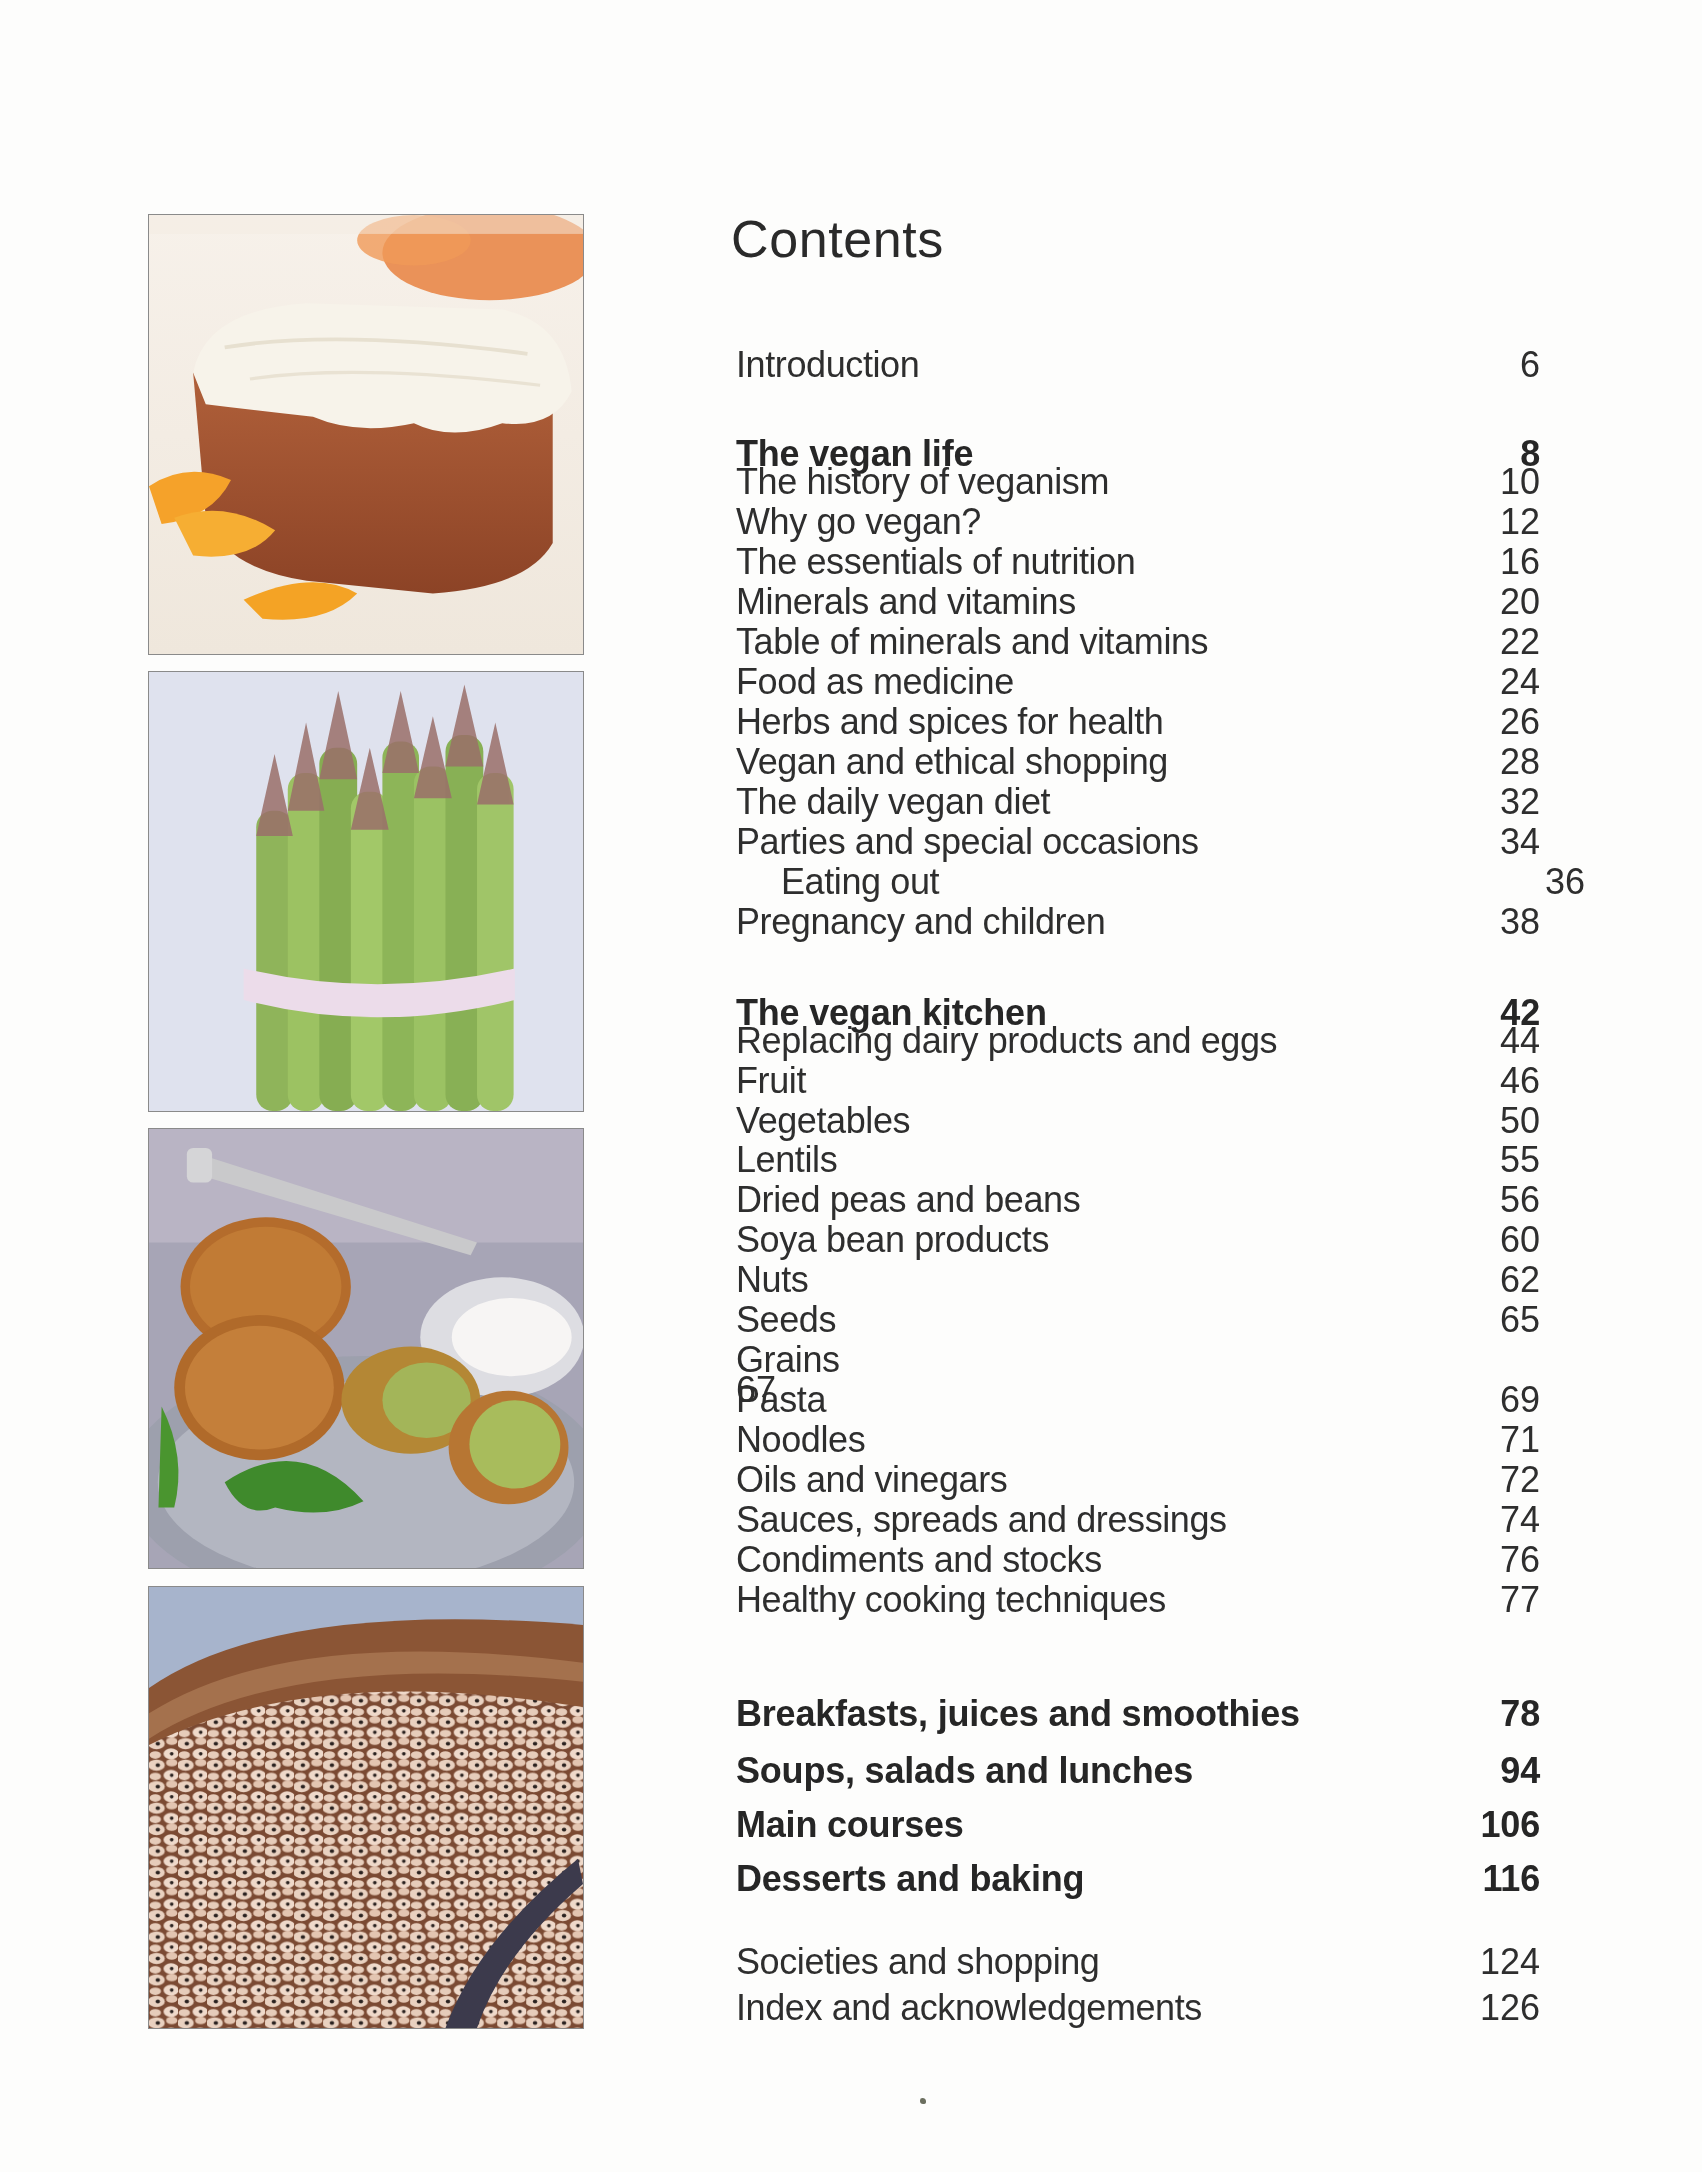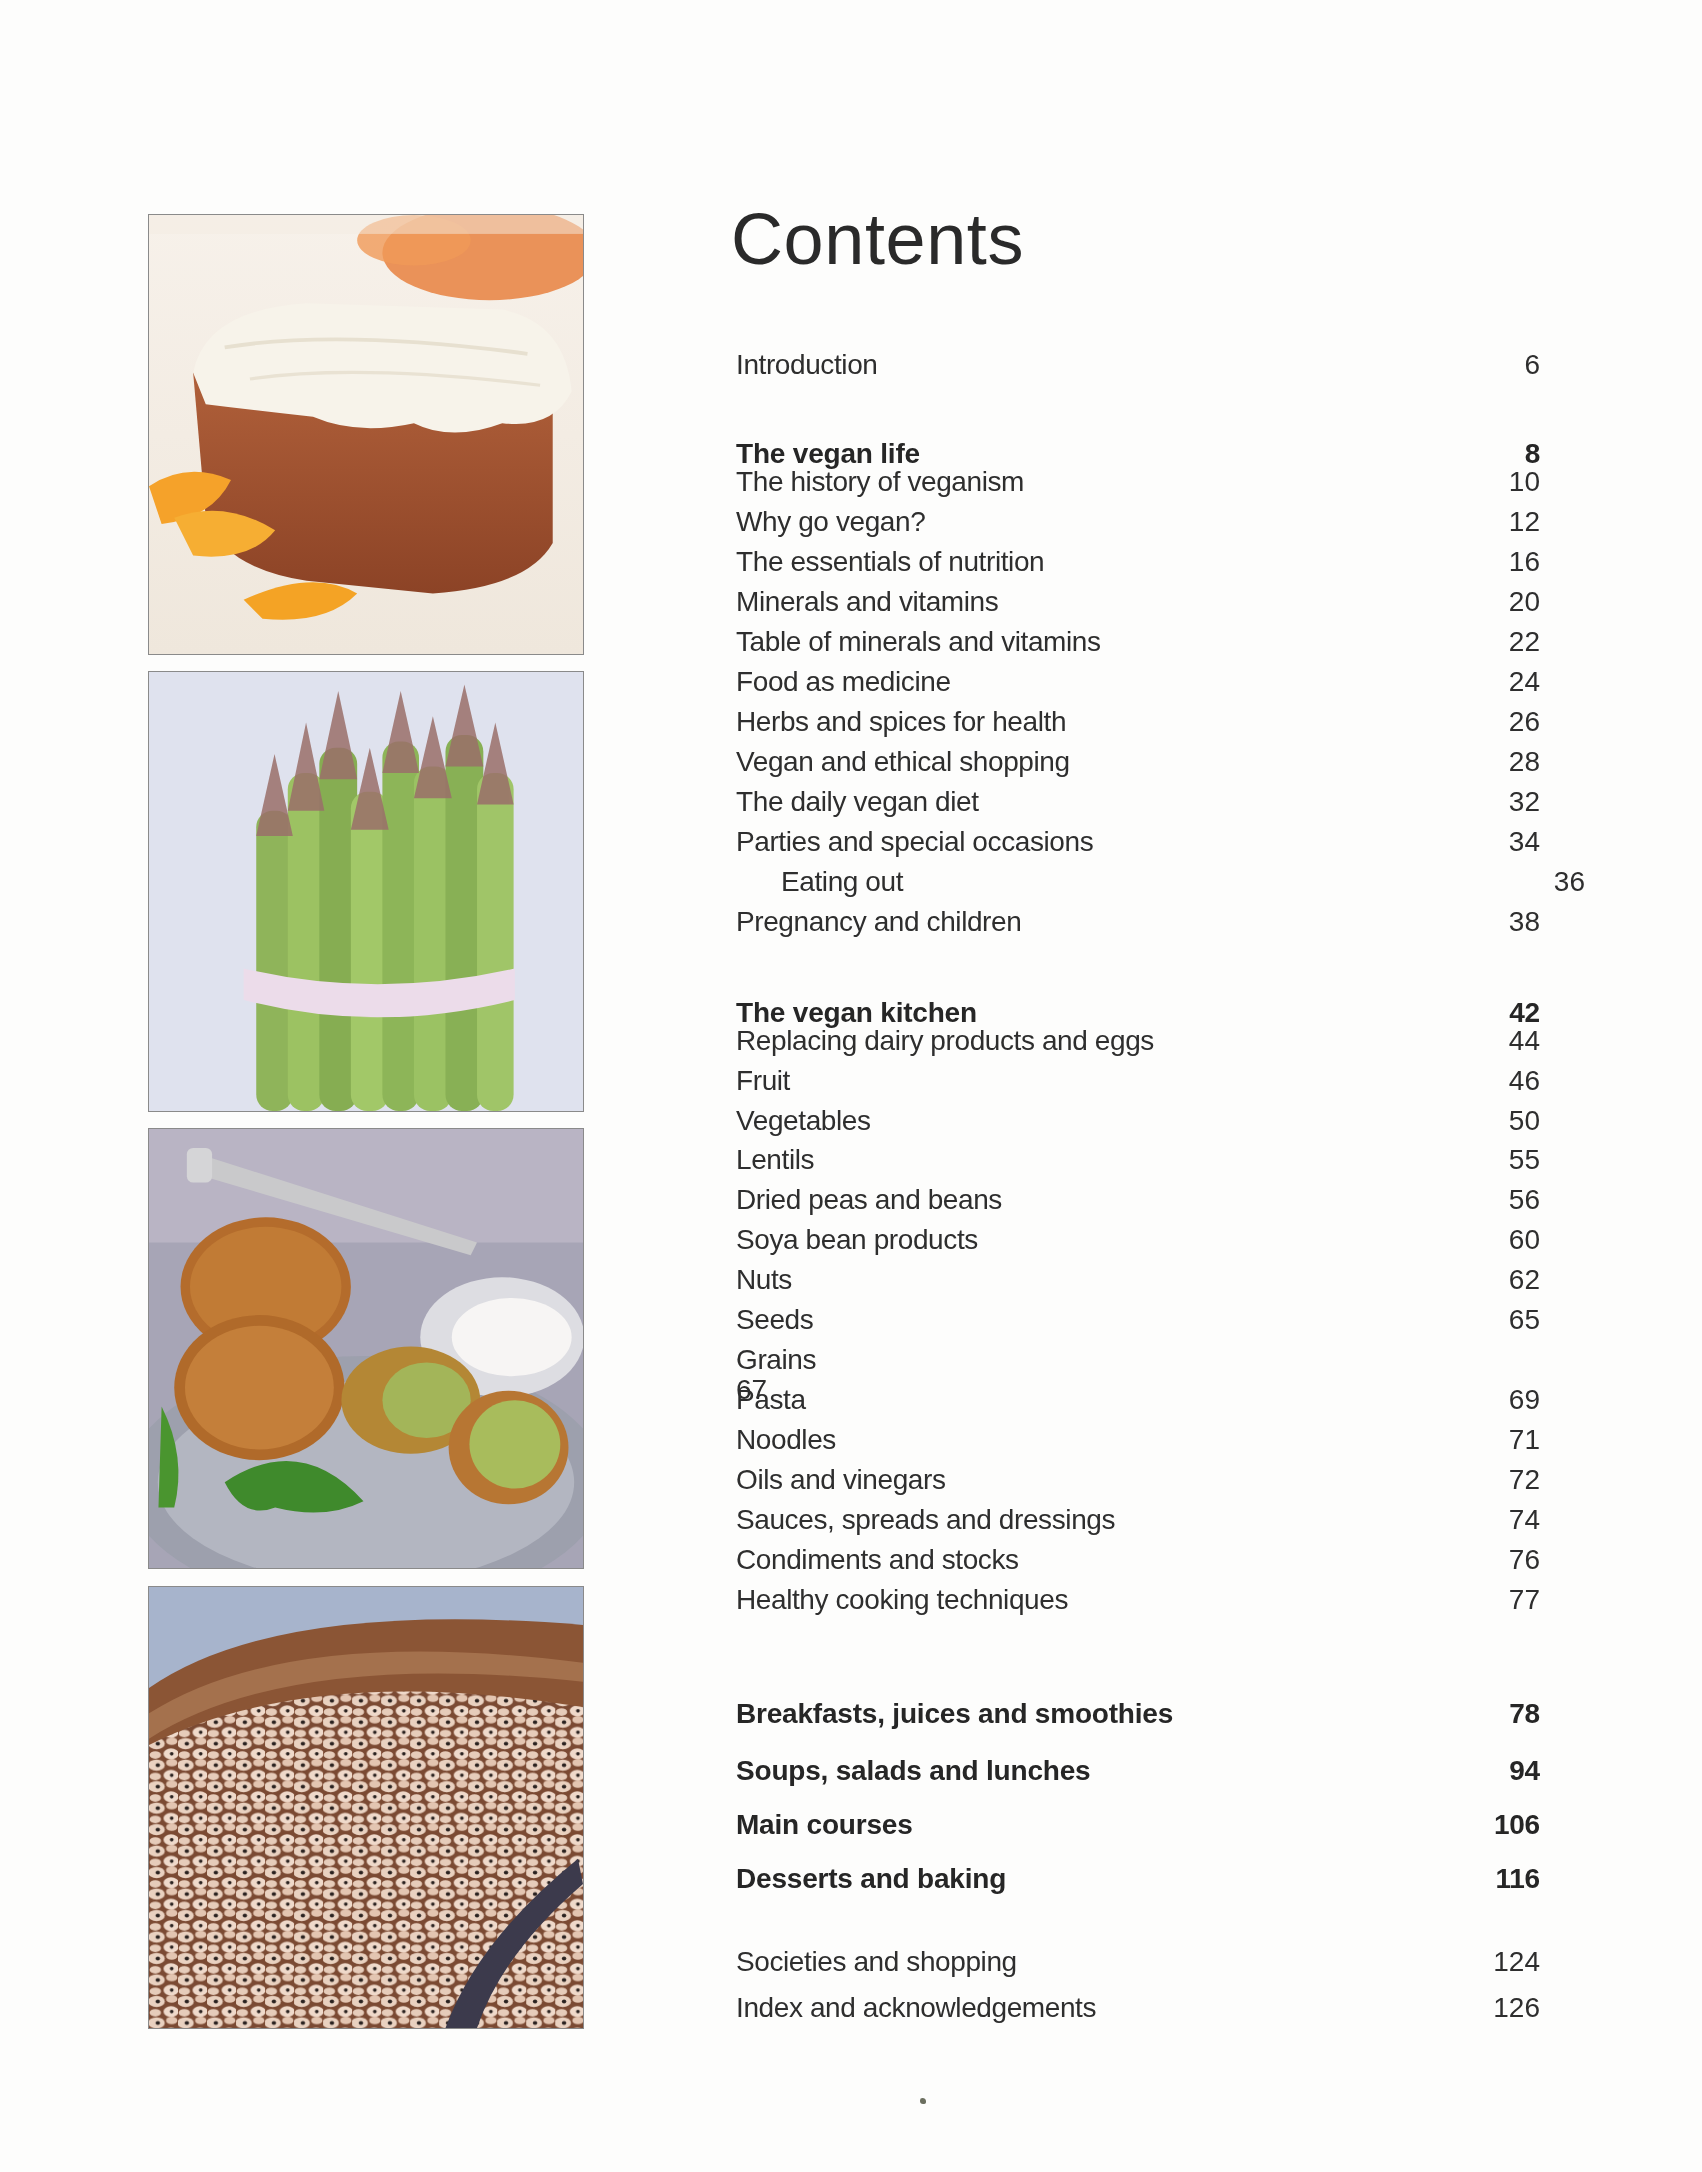--- a/index.html
+++ b/index.html
@@ -10,29 +10,29 @@
     color: #2b2b2b;
   }
   .photo {
     position: absolute; left: 148px; width: 436px; height: 441px;
     border: 1.3px solid #8a8a8a; box-sizing: border-box; overflow: hidden;
   }
   .photo svg { display: block; width: 100%; height: 100%; }
 
   .title {
     position: absolute; left: 731px; top: 200px;
-    font-size: 72px; line-height: 79px; font-weight: 300;
+    font-size: 52px; line-height: 79px; font-weight: 300;
     letter-spacing: 0.6px; color: #2a2a2a; margin: 0;
     transform: scaleX(1.0);
   }
   .toc { position: absolute; left: 0; top: 0; width: 100%; height: 100%; }
   .row {
     position: absolute; left: 736px; width: 804px;
     display: flex; justify-content: space-between; align-items: baseline;
-    font-size: 28px; line-height: 30px; white-space: nowrap;
+    font-size: 36px; line-height: 30px; white-space: nowrap;
   }
   .row .label { font-weight: normal; letter-spacing: -0.4px; color: #2e2e2e; }
   .row .page { font-weight: normal; text-align: right; color: #2e2e2e; }
   .row.bold .label, .row.bold .page { font-weight: bold; color: #262626; letter-spacing: -0.2px; margin-top: 12px; }
   .speck { position: absolute; background: #6b6f5f; border-radius: 40% 60% 30% 50%; }
 </style>
 </head>
 <body>
 
 <div class="photo" style="top:214px;">

